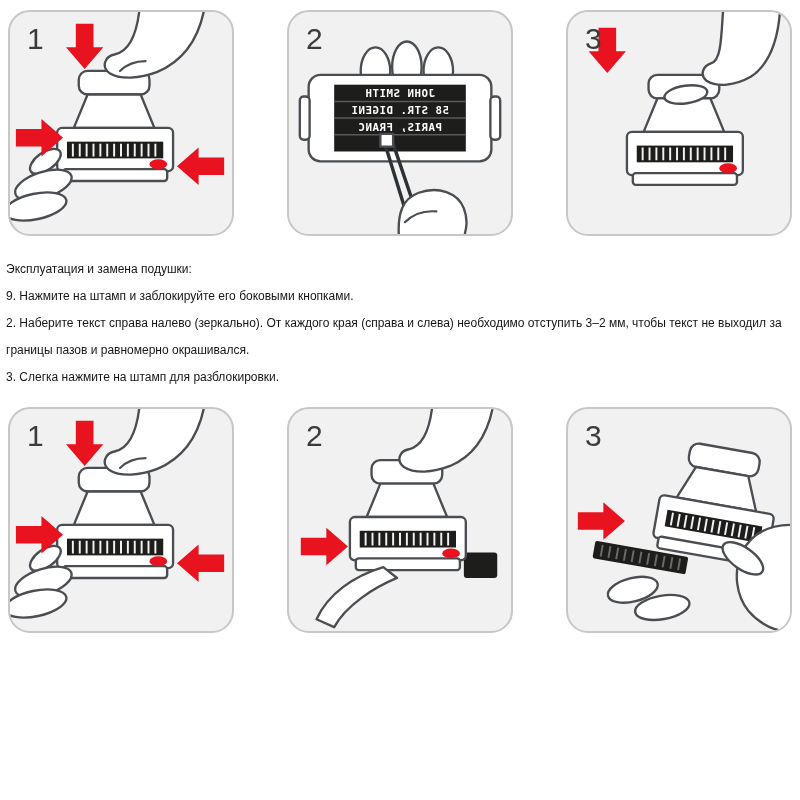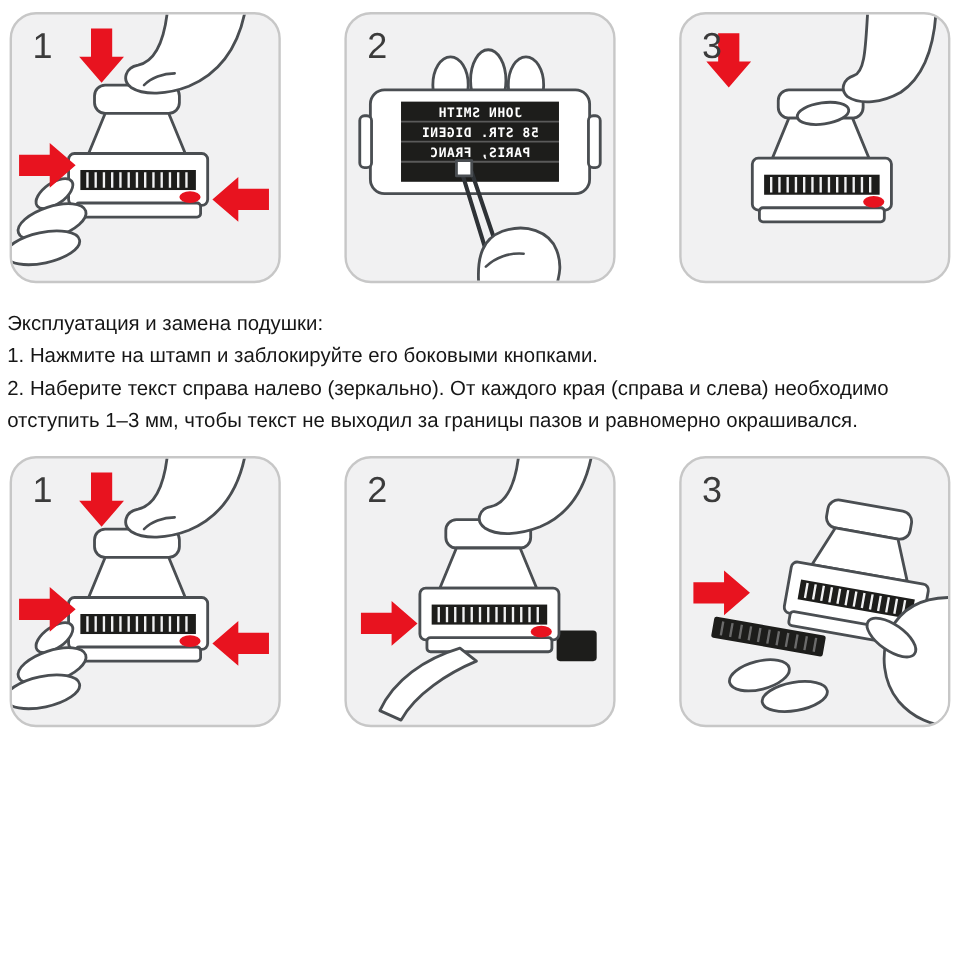--- a/index.html
+++ b/index.html
@@ -5,21 +5,21 @@
   *{box-sizing:border-box;margin:0;padding:0}
   html,body{width:800px;height:800px;background:#ffffff;font-family:"Liberation Sans",sans-serif;}
   .sheet{width:800px;height:800px;overflow:hidden;background:#fff;}
   .row{display:flex;justify-content:space-between;padding:0 8px;}
   .row-top{padding-top:10px;}
   .row-bottom{margin-top:16px;}
   .panel{position:relative;width:226px;height:226px;background:var(--panel-bg,#f1f1f2);
          border:2px solid var(--panel-border,#c7c7c7);border-radius:22px;overflow:hidden;}
   .panel-number{position:absolute;top:10px;left:17px;font-size:30px;color:#3b3b3b;z-index:2;}
   .illus{position:absolute;left:0;top:0;width:100%;height:100%;}
-  .textblock{margin:20px 6px 0;color:var(--text-color,#161616);font-size:17px;line-height:27px;}
+  .textblock{margin:20px 6px 0;color:var(--text-color,#161616);font-size:12px;line-height:27px;}
   .textblock p{margin:0;}
   .para2{margin-top:26px;}
   
   .sketch{fill:#ffffff;stroke:var(--outline,#4a4e52);stroke-width:2.4;stroke-linejoin:round;stroke-linecap:round;}
   .sketchline{fill:none;stroke:var(--outline,#4a4e52);stroke-width:2.2;stroke-linecap:round;}
   .dark{fill:var(--plate-dark,#1d1d1b);stroke:none;}
   .arrow{fill:var(--arrow-red,#e8131f);stroke:none;}
   .slits{stroke:#f1f1f2;stroke-width:2;fill:none;}
   .padslits{stroke:#6b6b6b;stroke-width:2;fill:none;}
   .groove{stroke:#5a5a5a;stroke-width:1.5;fill:none;}
@@ -96,22 +96,23 @@
         <path class="sketch" d="M158,-4 L216,-4 C214,32 204,54 186,66 C170,75 152,77 141,70 C134,64 137,55 146,52 C156,49 156,26 158,-4 Z"></path>
         <ellipse class="sketch" cx="120" cy="84" rx="22" ry="9" transform="rotate(-8 120 84)"></ellipse>
         <use href="#arr-d" x="40" y="16"></use>
       </svg>
     </figure>
 
   </div>
 
   <section class="textblock">
     <p>Эксплуатация и замена подушки:</p>
-    <p>1. Нажмите на штамп и заблокируйте его боковыми кнопками.</p>
-    <p>2. Наберите текст справа налево (зеркально). От каждого края (справа и слева) необходимо отступить 1–3 мм, чтобы текст не выходил за границы пазов и равномерно окрашивался.</p>
+    <p>9. Нажмите на штамп и заблокируйте его боковыми кнопками.</p>
+    <p>2. Наберите текст справа налево (зеркально). От каждого края (справа и слева) необходимо отступить 3–2 мм, чтобы текст не выходил за границы пазов и равномерно окрашивался.</p>
+    <p>3. Слегка нажмите на штамп для разблокировки.</p>
   </section>
 
   <div class="row row-bottom">
 
     <figure class="panel">
       <span class="panel-number">1</span>
       <svg class="illus" viewBox="0 0 226 226">
         <g>
             <use href="#stamp34" x="48" y="60"></use>
           </g>

